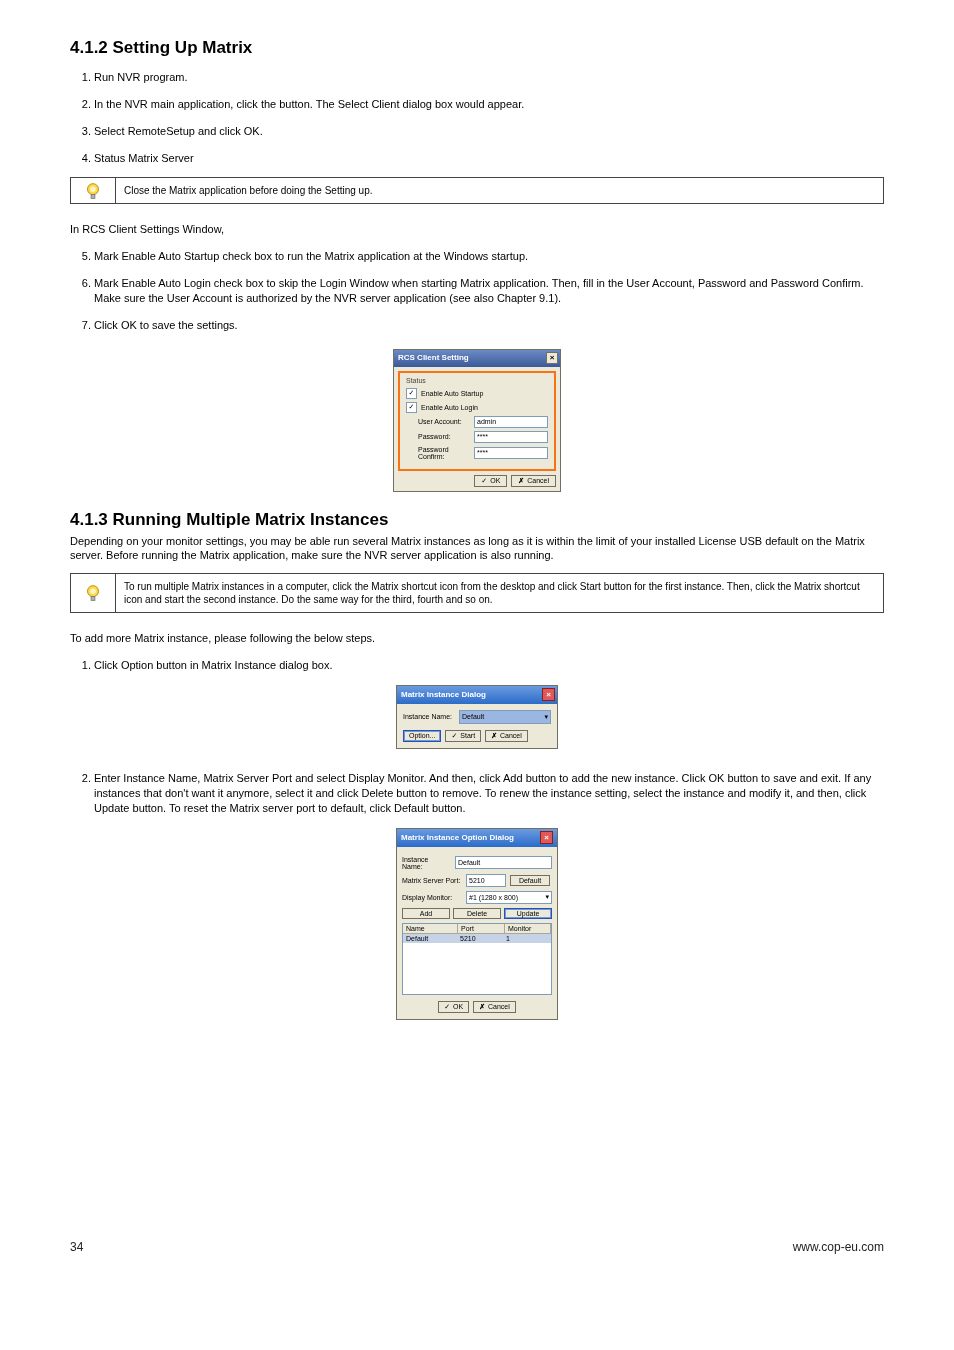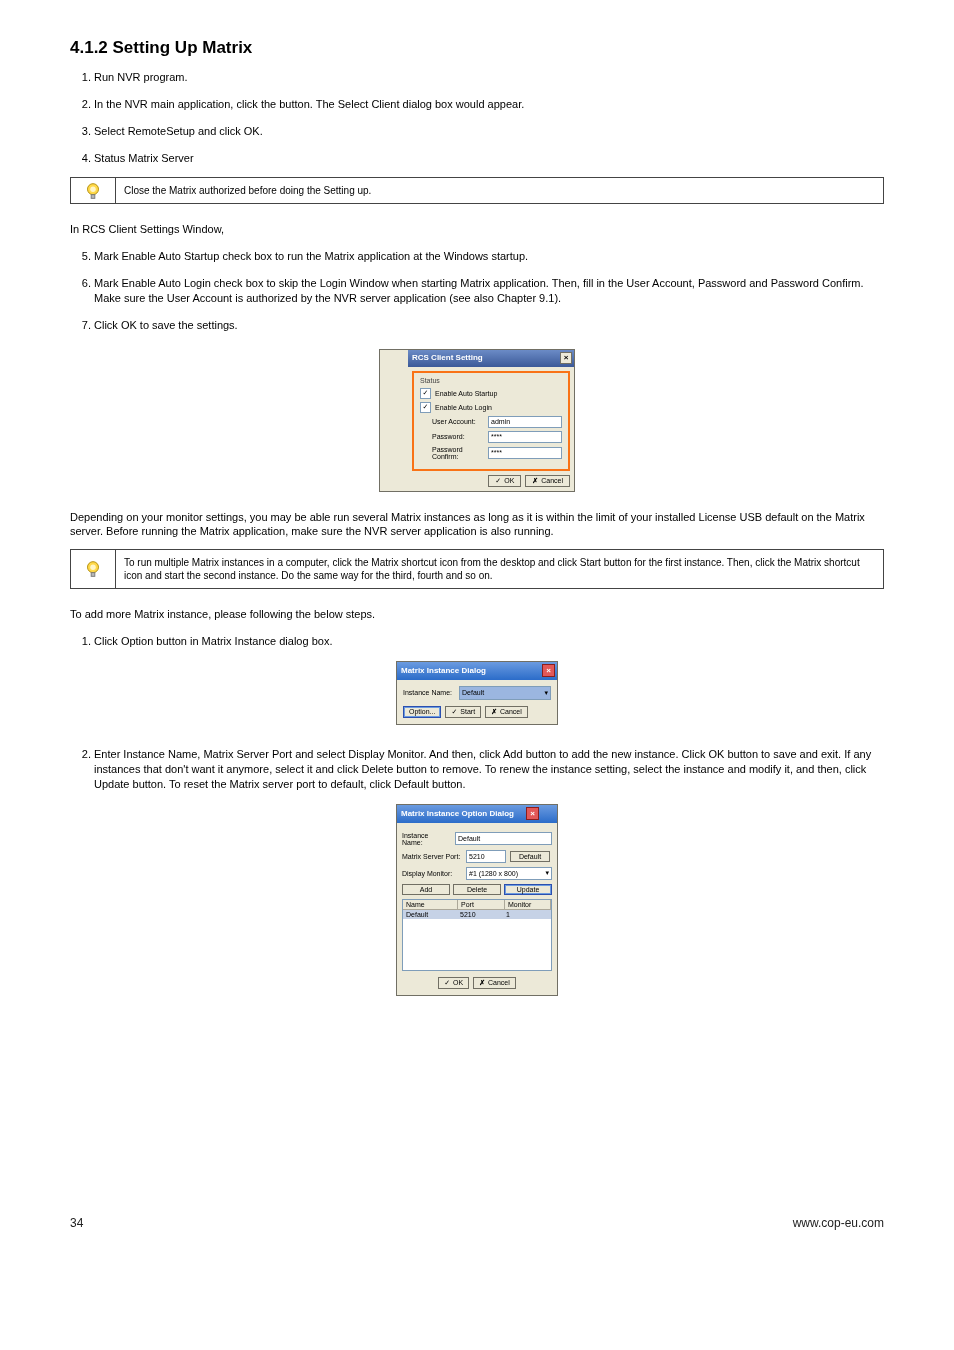--- a/index.html
+++ b/index.html
@@ -50,21 +50,20 @@
     height: 22px;
   }
 
   
   .dlg1 {
     width: 166px;
     margin: 16px auto 18px auto;
     background: #ece9d8;
     border: 1px solid #716f64;
     font-family: Tahoma, Arial, sans-serif;
-    padding-left: 28px;
   }
   .dlg1-title {
     background: linear-gradient(#6b8bc6, #3b5998);
     color: #fff;
     font-weight: bold;
     font-size: 8px;
     padding: 2px 2px 3px 4px;
     display: flex;
     justify-content: space-between;
     align-items: center;
@@ -139,21 +138,21 @@
   .dlg3 {
     width: 160px;
     margin: 0 auto 18px auto;
     border:1px solid #716f64;
     background:#ece9d8;
     font-family: Tahoma, Arial, sans-serif;
   }
   .dlg3-title {
     background: linear-gradient(#6b9be0, #2b6cc9);
     color:#fff; font-weight:bold; font-size:8px;
-    padding:2px 18px 3px 4px;
+    padding:2px 4px 3px 4px;
     display:flex; justify-content:space-between; align-items:center;
   }
   .dlg3-body { padding:5px 5px 4px 5px; font-size:7px; }
   .dlg3-row { display:flex; align-items:center; margin:4px 0; gap:4px; }
   .dlg3-row label { width:60px; }
   .dlg3-input {
     border:1px solid #7f9db9; background:#fff; height:11px; font-size:7px; padding:0 2px;
   }
   .dlg3-btnrow { display:flex; gap:3px; margin:4px 0; }
   .dlg3-btn { flex:1; border:1px solid #716f64; background:#ece9d8; font-size:7px; text-align:center; padding:1px 0; }
@@ -193,21 +192,21 @@
   </ol>
 
   <div class="tip-row">
     <div class="tip-icon-cell">
       <svg class="bulb" viewBox="0 0 24 24">
           <circle cx="12" cy="10" r="6" fill="#ffd94a" stroke="#b08a00" stroke-width="1"></circle>
           <rect x="10" y="16" width="4" height="4" fill="#b9b9b9" stroke="#777"></rect>
           <circle cx="12" cy="10" r="3" fill="#fff6c8"></circle>
         </svg>
     </div>
-    <div class="tip-text-cell">Close the Matrix authorized before doing the Setting up.</div>
+    <div class="tip-text-cell">Close the Matrix application before doing the Setting up.</div>
   </div>
 
   <p>In RCS Client Settings Window,</p>
   <ol start="5">
     <li>Mark Enable Auto Startup check box to run the Matrix application at the Windows startup.</li>
     <li>Mark Enable Auto Login check box to skip the Login Window when starting Matrix application. Then, fill in the User Account, Password and Password Confirm. Make sure the User Account is authorized by the NVR server application (see also Chapter 9.1).</li>
     <li>Click OK to save the settings.</li>
   </ol>
 
   <div class="dlg1">
@@ -243,20 +242,21 @@
           <span>✓</span>
           <span>OK</span>
         </div>
       <div class="dlg1-btn">
           <span style="font-weight:bold;">✗</span>
           <span>Cancel</span>
         </div>
     </div>
   </div>
 
+  <h3>4.1.3  Running Multiple Matrix Instances</h3>
   <p>Depending on your monitor settings, you may be able run several Matrix instances as long as it is within the limit of your installed License USB default on the Matrix server. Before running the Matrix application, make sure the NVR server application is also running.</p>
 
   <div class="tip-row">
     <div class="tip-icon-cell">
       <svg class="bulb" viewBox="0 0 24 24">
           <circle cx="12" cy="10" r="6" fill="#ffd94a" stroke="#b08a00" stroke-width="1"></circle>
           <rect x="10" y="16" width="4" height="4" fill="#b9b9b9" stroke="#777"></rect>
           <circle cx="12" cy="10" r="3" fill="#fff6c8"></circle>
         </svg>
     </div>

